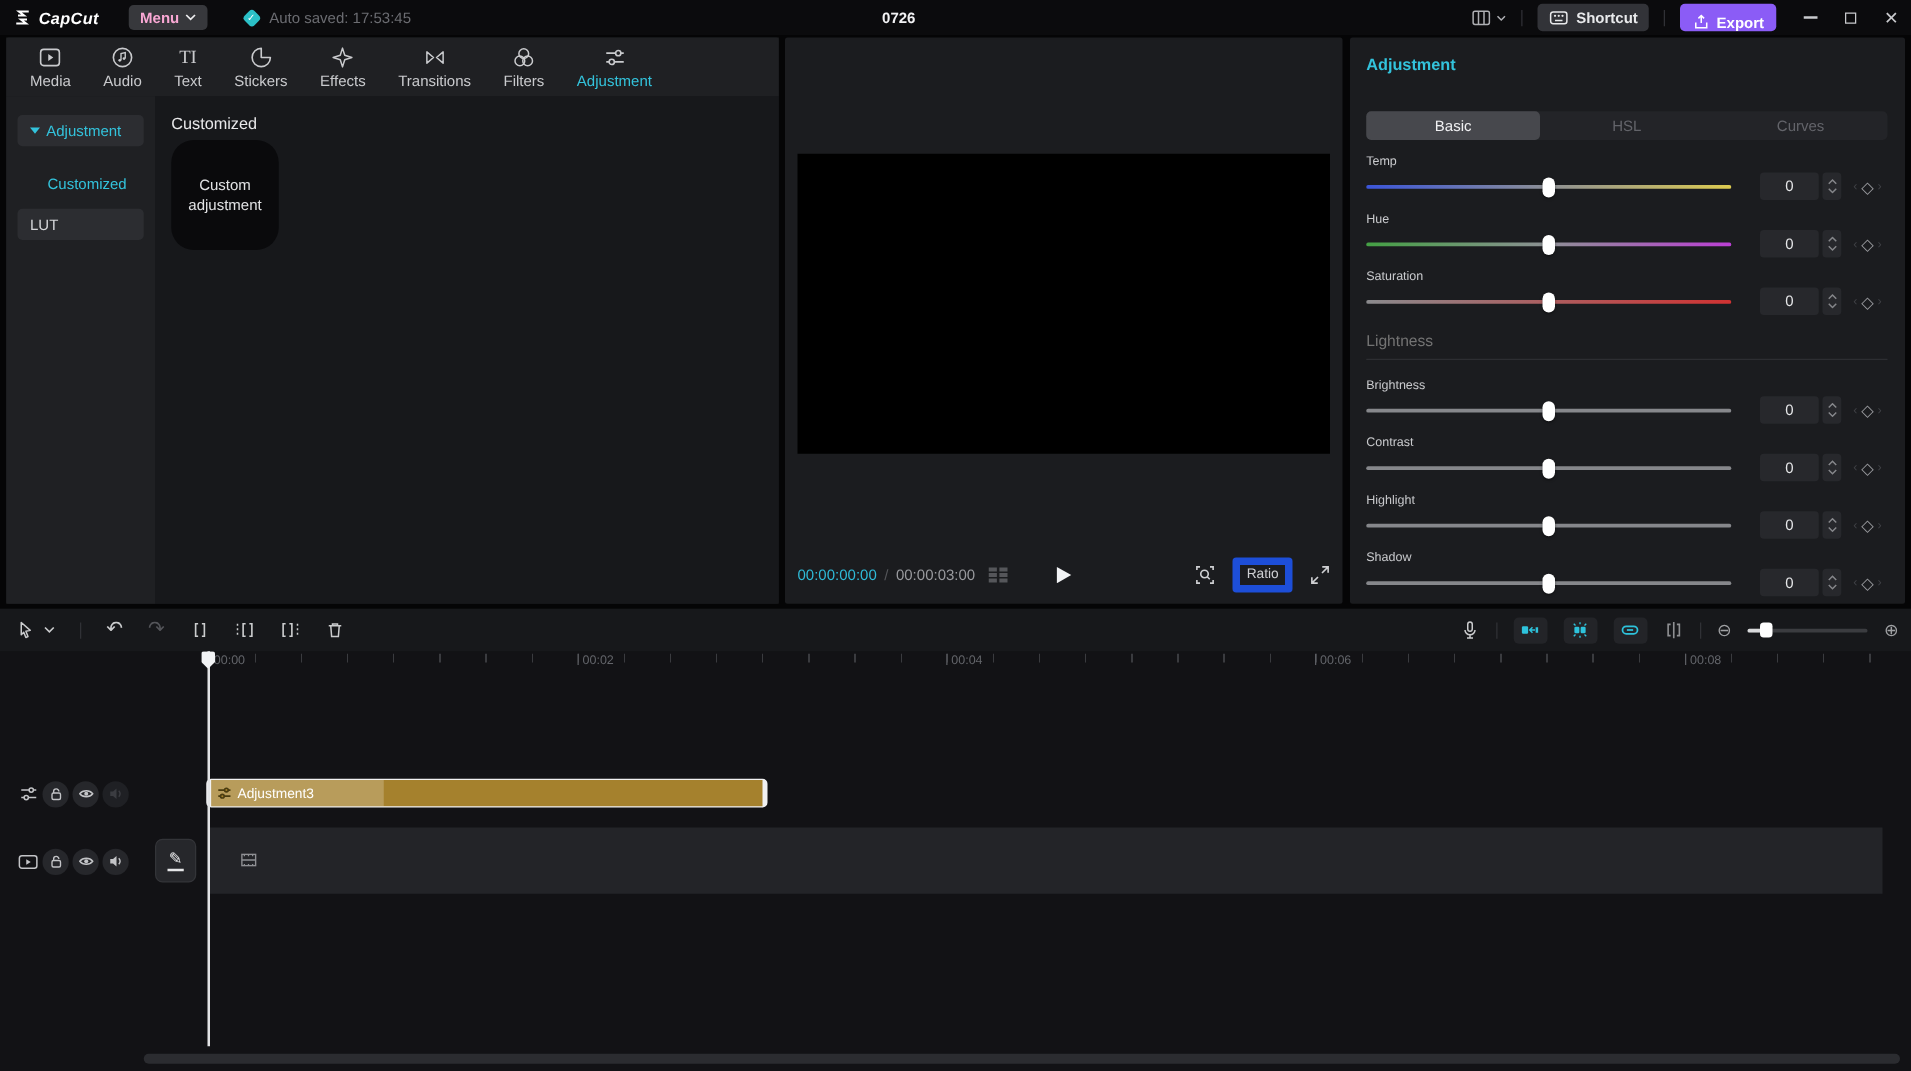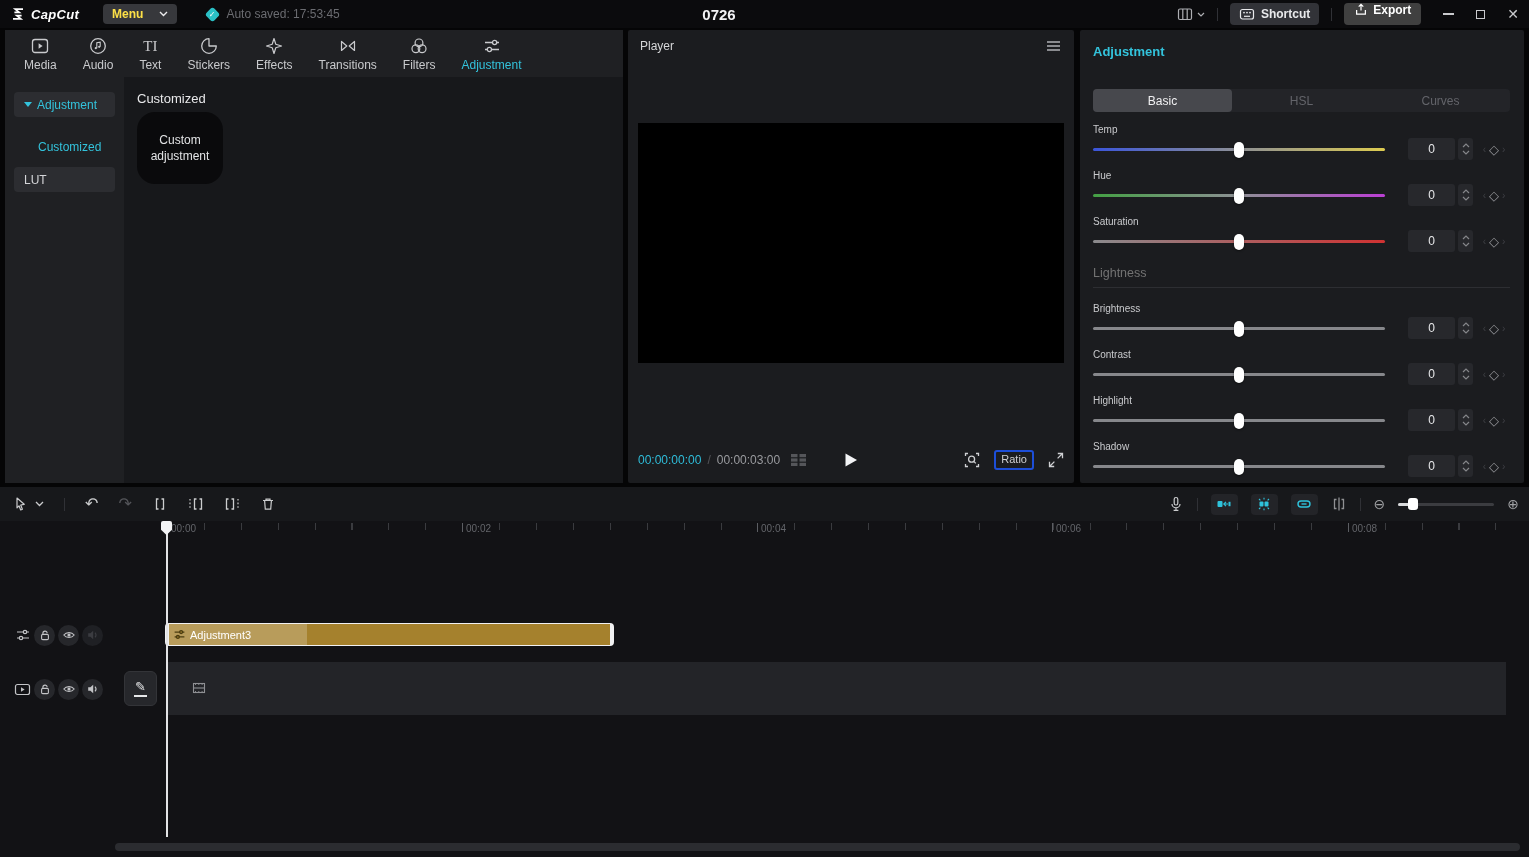--- a/index.html
+++ b/index.html
@@ -5,29 +5,29 @@
   * { margin:0; padding:0; box-sizing:border-box; }
   body { background:#000; font-family:"Liberation Sans","DejaVu Sans",sans-serif; }
   .app { position:relative; width:1529px; height:857px; background:#050506; overflow:hidden; color:#d6d7d9; }
   svg { display:block; }
   .icon { display:inline-flex; align-items:center; justify-content:center; color:#c9cacd; }
 
   
   .titlebar { position:absolute; left:0; top:0; width:100%; height:28px; background:#0b0b0d; display:flex; align-items:center; }
   .logo { display:flex; align-items:center; gap:5px; margin-left:10px; }
   .logo-text { font-size:13px; font-weight:bold; color:#fff; letter-spacing:.3px; font-style:italic; }
-  .menu-btn { margin-left:24px; height:20px; padding:0 9px; background:#37383c; border-radius:4px; display:flex; align-items:center; gap:16px; font-size:12px; font-weight:bold; color:#fde047; }
+  .menu-btn { margin-left:24px; height:20px; padding:0 9px; background:#37383c; border-radius:4px; display:flex; align-items:center; gap:5px; font-size:12px; font-weight:bold; color:#f9a8d4; }
   .autosave { margin-left:30px; display:flex; align-items:center; gap:8px; font-size:12px; color:#6b6c71; }
   .check-badge { width:11px; height:11px; background:#2bc0c6; transform:rotate(45deg); border-radius:3px; display:flex; align-items:center; justify-content:center; }
   .check-badge span { transform:rotate(-45deg); color:#fff; font-size:8px; line-height:1; }
-  .win-title { position:absolute; left:719px; transform:translateX(-50%); font-size:15px; font-weight:bold; color:#f2f2f4; }
+  .win-title { position:absolute; left:719px; transform:translateX(-50%); font-size:12px; font-weight:bold; color:#f2f2f4; }
   .tb-right { position:absolute; right:10px; top:0; height:28px; display:flex; align-items:center; gap:12px; }
   .tb-divider { width:1px; height:13px; background:#303136; }
   .shortcut-btn { height:22px; padding:0 9px; background:#323338; border-radius:4px; display:flex; align-items:center; gap:6px; font-size:12px; font-weight:bold; color:#e8e9eb; }
-  .export-btn { height:22px; padding:0 10px; background:#404040; border-radius:4px; display:flex; align-items:flex-start; gap:5px; font-size:12px; font-weight:bold; color:#fff; }
+  .export-btn { height:22px; padding:0 10px; background:#8b5cf6; border-radius:4px; display:flex; align-items:flex-end; gap:5px; font-size:12px; font-weight:bold; color:#fff; }
   .win-ctrl { display:flex; align-items:center; gap:22px; margin-left:10px; }
   .min-bar { width:11px; height:1.5px; background:#c9cacd; }
   .max-box { width:9px; height:9px; border:1.2px solid #c9cacd; }
   .close-x { font-size:14px; color:#c9cacd; line-height:1; }
 
   
   .panel { position:absolute; top:30px; height:453px; border-radius:2px; }
   .left-panel { left:5px; width:618px; background:#17181b; }
   .player-panel { left:628px; width:446px; background:#1b1c1f; }
   .adjust-panel { left:1080px; width:444px; background:#1b1c1f; }
@@ -39,37 +39,37 @@
   .tab.active, .tab.active .t-label { color:#33c3dc; }
   .ti-glyph { font-family:"Liberation Serif","DejaVu Serif",serif; font-size:15px; line-height:20px; }
   .sidebar { position:absolute; left:0; top:47px; bottom:0; width:119px; background:#1f2023; }
   .side-item { position:absolute; left:9px; width:101px; height:25px; border-radius:4px; display:flex; align-items:center; padding-left:10px; font-size:12px; }
   .si-1 { top:15px; background:#2c2d31; color:#33c3dc; gap:5px; }
   .si-caret { width:0; height:0; border-left:4px solid transparent; border-right:4px solid transparent; border-top:5px solid #33c3dc; }
   .si-2 { top:57px; background:transparent; color:#33c3dc; padding-left:24px; }
   .si-3 { top:90px; background:#2c2d31; color:#d4d5d8; }
   .library { position:absolute; left:119px; top:47px; right:0; bottom:0; background:#17181b; }
   .lib-header { position:absolute; left:13px; top:14px; font-size:13px; color:#e8e8ea; }
-  .lib-card { position:absolute; left:13px; top:35px; width:86px; height:72px; background:#0a0a0c; border-radius:18px; display:flex; align-items:center; justify-content:center; text-align:center; font-size:12px; color:#e2e3e5; line-height:1.35; padding:4px; }
+  .lib-card { position:absolute; left:13px; top:35px; width:86px; height:88px; background:#0a0a0c; border-radius:18px; display:flex; align-items:center; justify-content:center; text-align:center; font-size:12px; color:#e2e3e5; line-height:1.35; padding:4px; }
 
   
   .player-header { position:absolute; left:0; top:0; width:100%; height:32px; display:flex; align-items:center; justify-content:space-between; padding:0 14px 0 12px; }
   .player-title { font-size:12px; color:#d5d6d8; }
   .hamburger { display:flex; flex-direction:column; gap:2.5px; }
   .hamburger i { width:13px; height:1.5px; background:#8a8b8f; }
   .video-area { position:absolute; left:10px; top:93px; width:426px; height:240px; background:#000; }
   .player-controls { position:absolute; left:0; bottom:10px; width:100%; height:26px; display:flex; align-items:center; padding:0 10px; }
   .timecode { display:flex; align-items:center; gap:6px; font-size:12px; }
   .tc-current { color:#2fbcd9;text-align:right; }
   .tc-sep { color:#55565a; }
   .tc-total { color:#9a9b9f; }
   .frames-icon { margin-left:10px; }
   .play-btn { position:absolute; left:50%; transform:translateX(-50%); }
   .pc-right { margin-left:auto; display:flex; align-items:center; gap:14px; }
-  .ratio-chip { border:2px solid #1d4ed8; border-radius:3px; font-size:11px; color:#cfd0d3; padding:1.5px 5px; line-height:1.2; }
+  .ratio-chip { border:6px solid #1d4ed8; border-radius:3px; font-size:11px; color:#cfd0d3; padding:1.5px 5px; line-height:1.2; }
 
   
   .adjust-header { position:absolute; left:13px; top:14px; font-size:13px; font-weight:bold; color:#33c3dc; }
   .seg-tabs { position:absolute; left:13px; top:59px; width:417px; height:23px; background:#232428; border-radius:4px; display:flex; }
   .seg { flex:1; display:flex; align-items:center; justify-content:center; font-size:12px; color:#63646a; border-radius:4px; }
   .seg.active { background:#47484d; color:#f0f0f2; }
   .s-row { position:absolute; left:0; width:100%; height:46px; }
   .row-temp{top:94px} .row-hue{top:140px} .row-sat{top:186px}
   .row-bri{top:273px} .row-con{top:319px} .row-hi{top:365px} .row-sha{top:411px}
   .s-label { position:absolute; left:13px; top:0; font-size:10px; color:#c9cacd; }
@@ -285,28 +285,20 @@
     </aside>
     <div class="library">
       <div class="lib-header">Customized</div>
       <div class="lib-card">
         <span>Custom adjustment</span>
       </div>
     </div>
   </section>
 
   <section class="panel player-panel">
-    <div class="player-header">
-      <span class="player-title">Player</span>
-      <span class="hamburger">
-          <i></i>
-          <i></i>
-          <i></i>
-        </span>
-    </div>
     <div class="video-area"></div>
     <div class="player-controls">
       <div class="timecode">
         <span class="tc-current">00:00:00:00</span>
         <span class="tc-sep">/</span>
         <span class="tc-total">00:00:03:00</span>
       </div>
       <span class="icon frames-icon">
         <svg width="18" height="14" viewBox="0 0 18 14">
             <g fill="#55565a">

